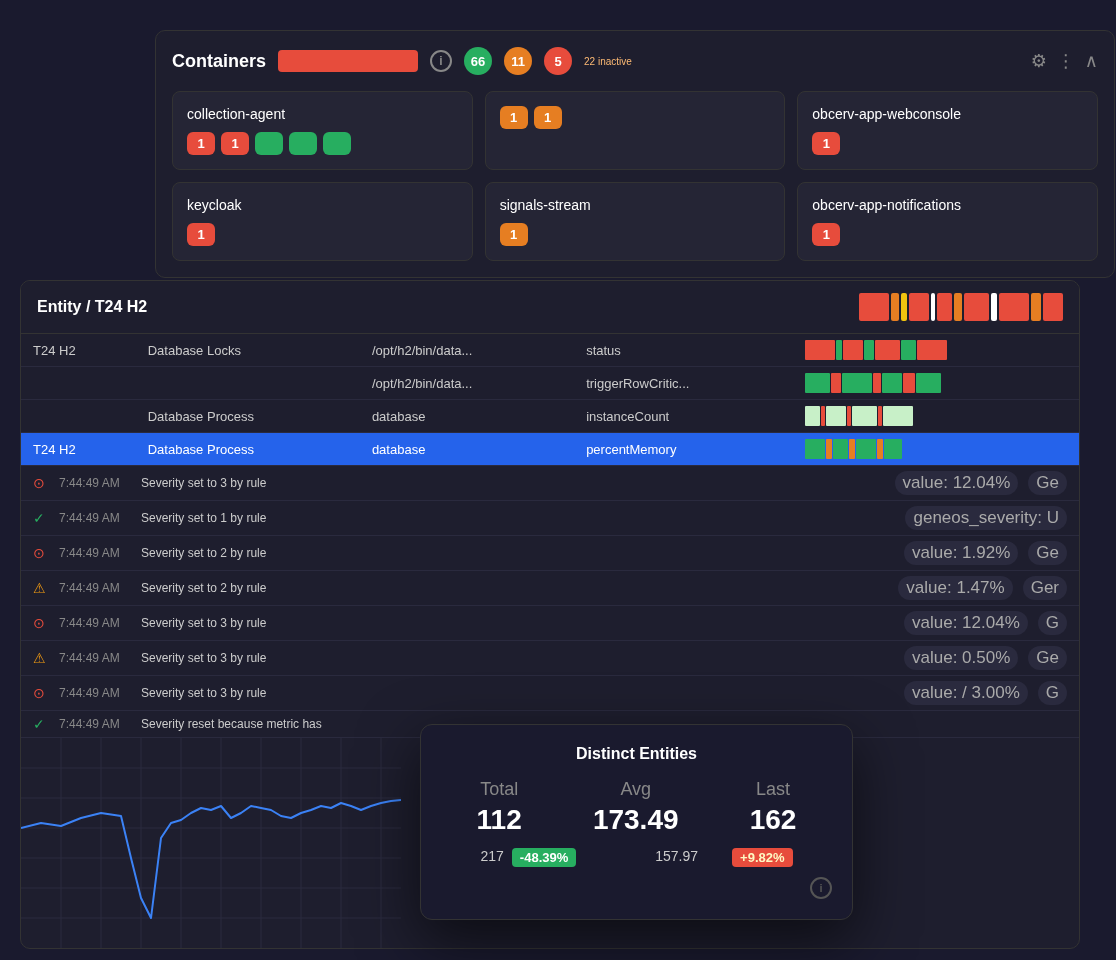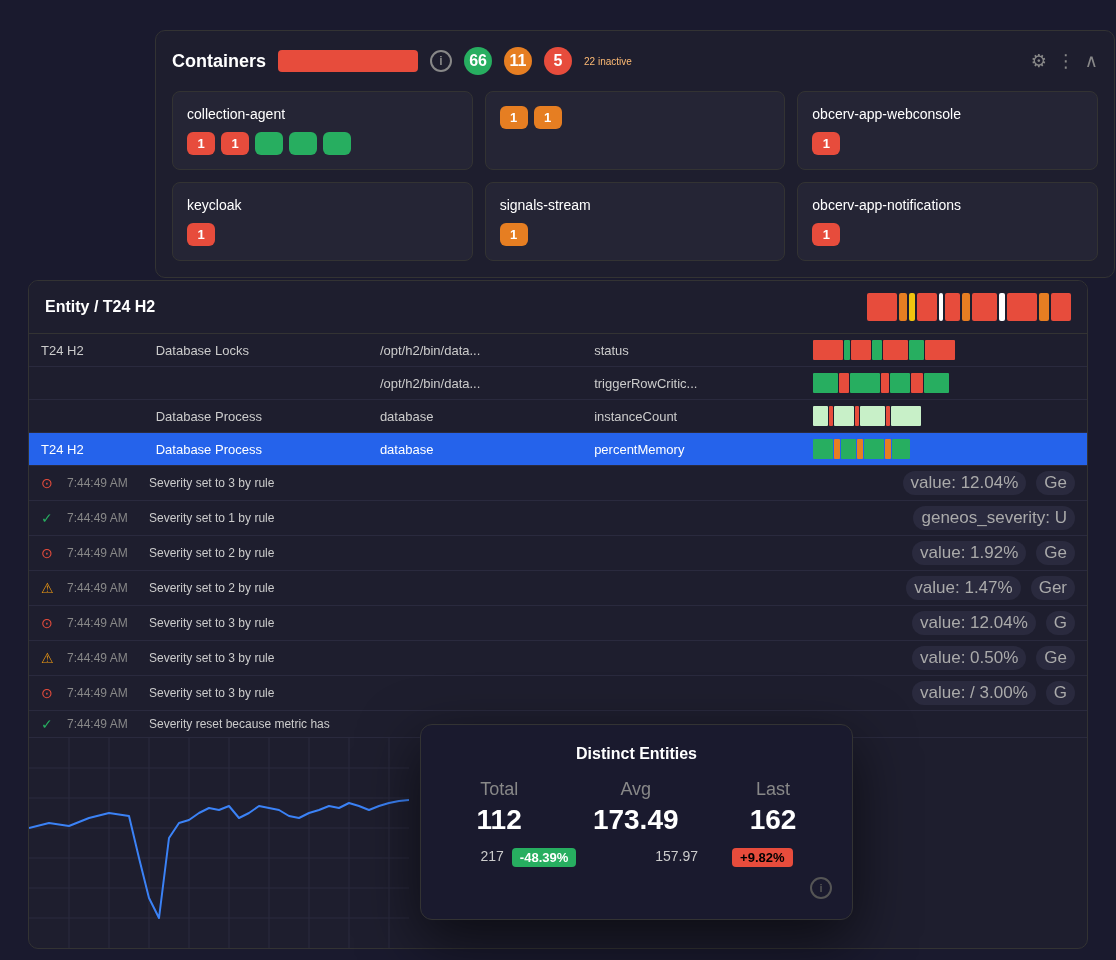--- a/index.html
+++ b/index.html
@@ -53,21 +53,21 @@
       font-weight: bold;
       cursor: pointer;
     }
     .badge {
       border-radius: 50%;
       width: 28px;
       height: 28px;
       display: flex;
       align-items: center;
       justify-content: center;
-      font-size: 16px;
+      font-size: 13px;
       font-weight: 700;
       color: #fff;
     }
     .badge-green { background: #27ae60; }
     .badge-orange { background: #e67e22; }
     .badge-red { background: #e74c3c; }
     .inactive-label {
       color: #fdba74;
       font-size: 10px;
       text-align: right;
@@ -113,21 +113,21 @@
       text-align: center;
     }
     .cb-red { background: #e74c3c; }
     .cb-orange { background: #e67e22; }
     .cb-green { background: #27ae60; }
 
     
     .entity-panel {
       position: absolute;
       top: 280px;
-      left: 28px;
+      left: 20px;
       width: 1060px;
       background: #1e1e2e;
       border-radius: 10px;
       border: 1px solid #333;
       overflow: hidden;
     }
     .entity-header {
       display: flex;
       align-items: center;
       padding: 12px 16px;
@@ -274,21 +274,21 @@
       color: #ccc;
       font-size: 14px;
     }
     .change-badge {
       padding: 2px 8px;
       border-radius: 4px;
       font-size: 13px;
       font-weight: 600;
     }
     .change-neg { background: #27ae60; color: #fff; }
-    .change-pos { background: #e74c3c; color: #000000; margin-left: 26px; }
+    .change-pos { background: #e74c3c; color: #fef9c3; margin-left: 26px; }
     .popup-info {
       text-align: right;
       margin-top: 10px;
     }
     .popup-info-icon {
       width: 22px;
       height: 22px;
       border: 2px solid #555;
       border-radius: 50%;
       display: inline-flex;

